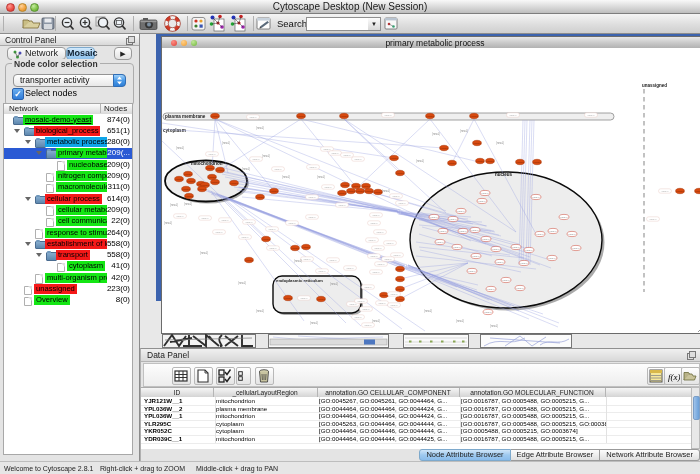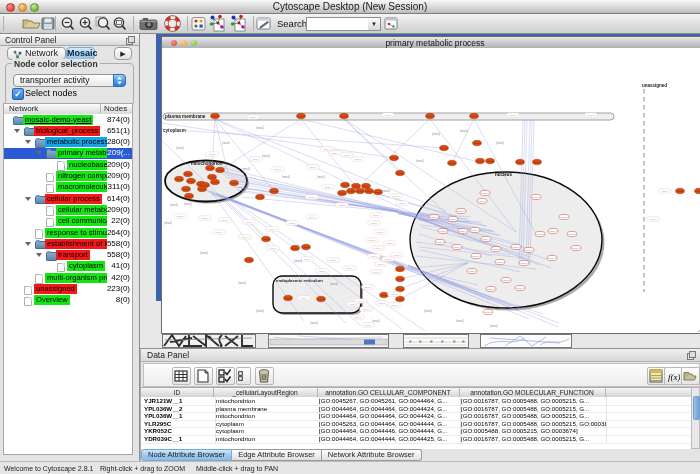--- a/index.html
+++ b/index.html
@@ -34,21 +34,21 @@
 .ittext{position:absolute;top:0.5px;width:546px;text-align:center;font-size:8.5px;color:#111;}
 .dp{left:140px;top:348px;width:560px;height:113px;background:#e4e4e4;border-top:1px solid #909090;border-left:1px solid #b0b0b0;box-sizing:border-box;}
 .dptitle{position:absolute;left:0;top:0;width:100%;height:13px;background:linear-gradient(#f0f0f0,#d8d8d8);border-bottom:1px solid #b4b4b4;font-size:8.5px;color:#222;line-height:13px;padding-left:6px;box-sizing:border-box;}
 .dptool{position:absolute;left:2px;top:14px;width:555px;height:22px;background:linear-gradient(#fdfdfd,#ededed);border:1px solid #c0c0c0;}
 .dbtn{position:absolute;top:3px;height:16px;border:1px solid #b8b8b8;background:linear-gradient(#fff,#e4e4e4);border-radius:2px;margin-left:23px;}
 .thead{position:absolute;left:0px;top:38px;width:550px;height:9px;background:linear-gradient(#f6f6f6,#d4d4d4);border-top:1px solid #aaa;border-bottom:1px solid #999;font-size:6.6px;color:#222;}
 .thc{position:absolute;top:0;text-align:center;line-height:9px;border-right:1px solid #b5b5b5;height:9px;overflow:hidden;white-space:nowrap;}
 .tbody{position:absolute;left:0px;top:48px;width:550px;height:52px;background:#fff;font-size:6.2px;}
 .trowd{position:absolute;left:0;width:550px;height:7.6px;line-height:7.6px;white-space:nowrap;}
 .td{position:absolute;top:0;overflow:hidden;height:7.6px;border-right:1px solid #e2e2e2;}
-.dtabs{position:absolute;left:0;top:100px;width:100%;height:13px;text-align:left;font-size:7.5px;}
+.dtabs{position:absolute;left:0;top:100px;width:100%;height:13px;text-align:right;font-size:7.5px;}
 .dtab{display:inline-block;height:10px;line-height:10px;border:1px solid #9a9a9a;padding:0 6px;background:linear-gradient(#fcfcfc,#e0e0e0);color:#222;vertical-align:top;}
 .statusbar{left:0;top:461px;width:700px;height:13px;background:#e6e6e6;border-top:1px solid #bdbdbd;font-size:7px;color:#222;}
 </style></head><body>
 <div class="abs titlebar">
 <div class="tl" style="left:6px;background:radial-gradient(circle at 35% 30%,#ff9b93,#ec4d42 60%,#c63a30);border:0.5px solid #b33;"></div>
 <div class="tl" style="left:18px;background:radial-gradient(circle at 35% 30%,#ffd39b,#f0a03a 60%,#cd8327);border:0.5px solid #b8862b;"></div>
 <div class="tl" style="left:30px;background:radial-gradient(circle at 35% 30%,#c6eda2,#7cc043 60%,#5f9f30);border:0.5px solid #5c9433;"></div>
 <div class="titletext">Cytoscape Desktop (New Session)</div>
 </div>
 <div class="abs toolbar">

